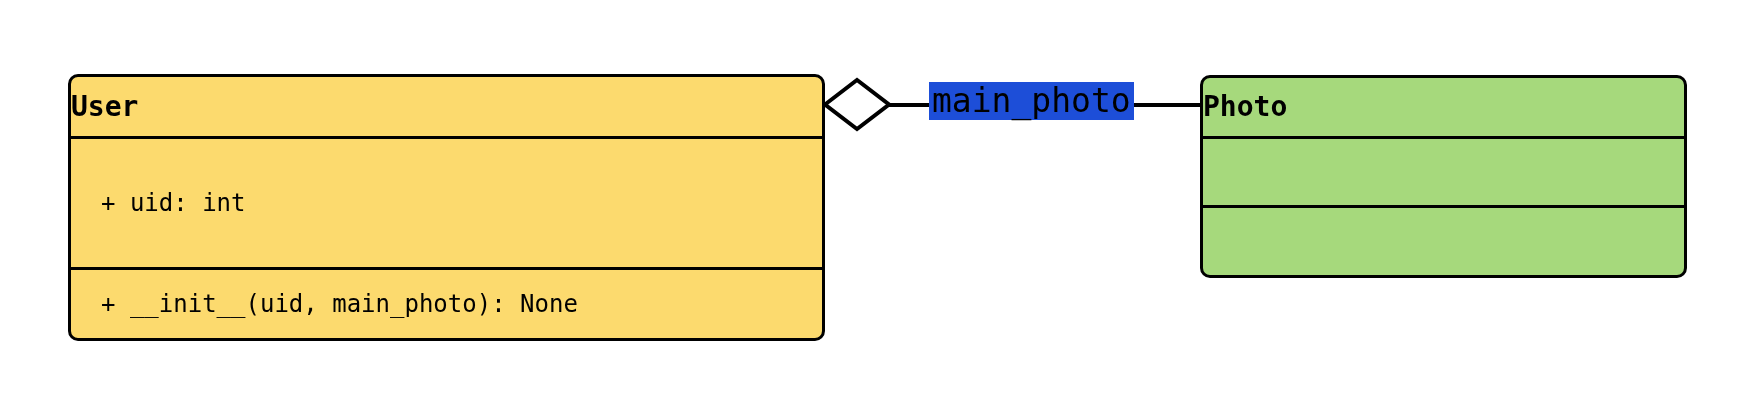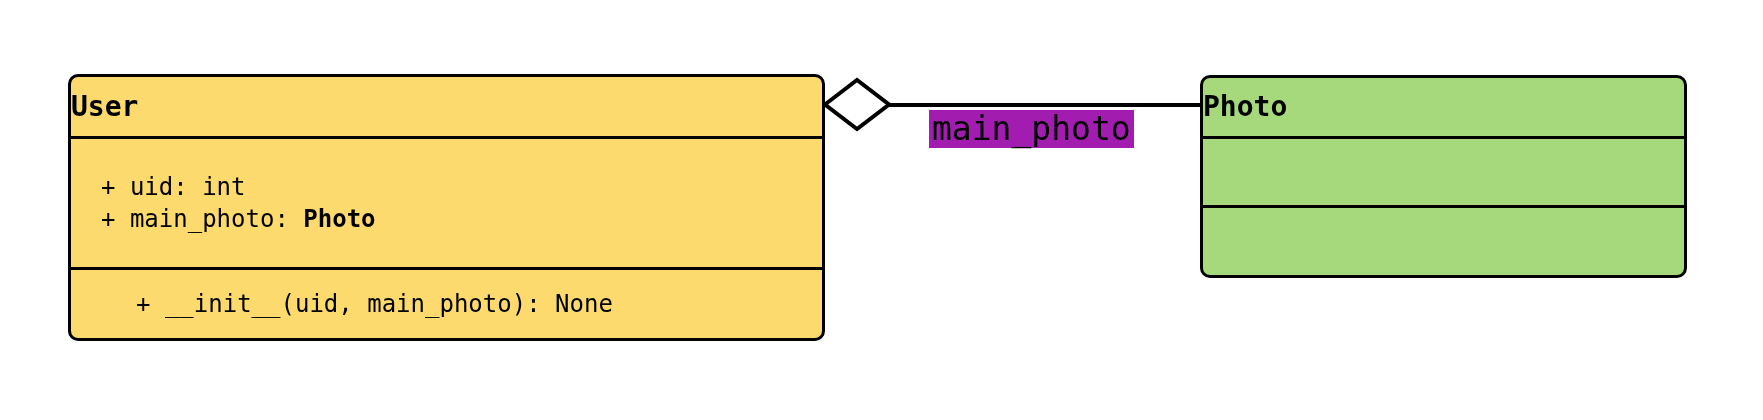--- a/index.html
+++ b/index.html
@@ -33,21 +33,21 @@
   .compartment {
     box-sizing: border-box;
     display: flex;
     flex-direction: column;
     justify-content: center;
   }
   .compartment.with-sep { border-bottom: 3px solid #000000; }
 
   .user  .c-title   { height: 62px; }
   .user  .c-attrs   { height: 131px; }
-  .user  .c-methods { flex: 1; margin-left: 35px; }
+  .user  .c-methods { flex: 1; }
 
   .photo .c-title   { height: 61px; }
   .photo .c-attrs   { height: 69px; }
   .photo .c-methods { flex: 1; }
 
   .uml-title {
     text-align: left;
     font-weight: bold;
     font-size: 28px;
     line-height: 32px;
@@ -75,38 +75,36 @@
     top: 77px;
     width: 70px;
     height: 55px;
   }
   .relation-label {
     position: absolute;
     left: 929px;
     top: 82px;
     font-size: 33px;
     line-height: 38px;
-    background: #a21caf;
+    background: #1d4ed8;
     padding: 0 3px;
     white-space: pre;
-    margin-top: 28px;
   }
 </style>
 </head>
 <body>
 
 <div class="canvas">
 
   <div class="uml-class user" style="background-color: rgb(252, 218, 110);">
     <div class="compartment c-title with-sep">
       <div class="uml-title">User</div>
     </div>
     <div class="compartment c-attrs with-sep">
       <div class="member-line">+ uid: int</div>
-      <div class="member-line"><span>+ main_photo: </span><span class="type-bold">Photo</span></div>
     </div>
     <div class="compartment c-methods">
       <div class="member-line">+ __init__(uid, main_photo): None</div>
     </div>
   </div>
 
   <div class="relation-line"></div>
 
   <svg class="aggregation-diamond" viewBox="0 0 70 55" xmlns="http://www.w3.org/2000/svg">
     <polygon points="3,27.5 35,3 67,27.5 35,52" fill="#ffffff" stroke="#000000" stroke-width="4" stroke-linejoin="miter"></polygon>

